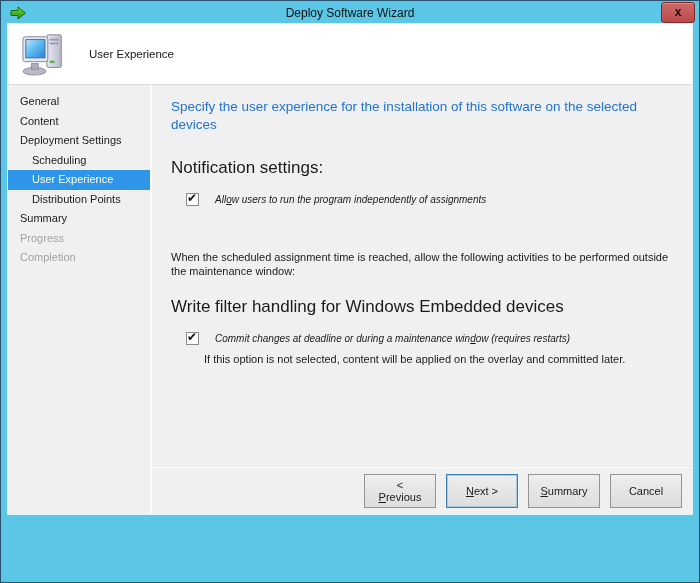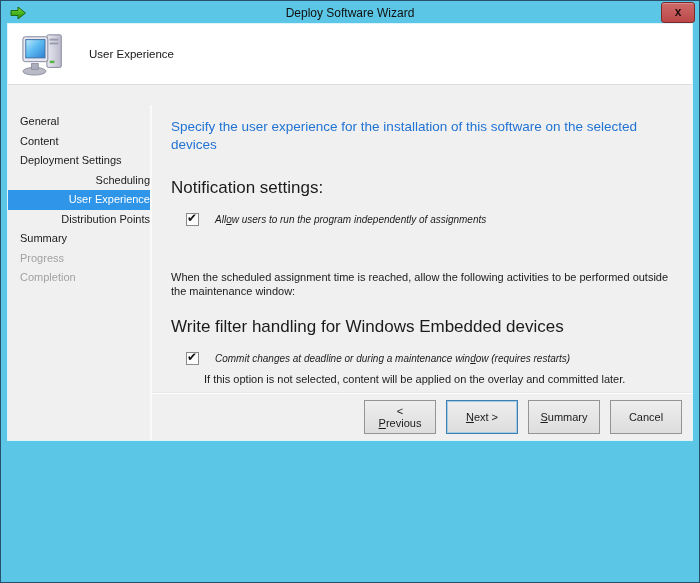--- a/index.html
+++ b/index.html
@@ -27,40 +27,40 @@
     width:34px;height:21px;
     background:linear-gradient(#cd6a6a,#bc4848);
     border:1px solid #7e2a2a;
     border-radius:3px;
     color:#240c0c;font-weight:bold;font-size:12px;line-height:18px;
     text-align:center;cursor:default;
     box-shadow:inset 0 1px 0 rgba(255,255,255,.25);
   }
   
   .window-inner{
-    height:416px;background:#f0f0f0;
+    height:490px;background:#f0f0f0;
     box-shadow:0 0 0 1px rgba(255,255,255,.8);
-    display:flex;flex-direction:column;gap:20px;
+    display:flex;flex-direction:column;
   }
   
   .wizard-header{
     height:61px;background:#ffffff;border-bottom:1px solid #dcdcdc;
     display:flex;align-items:center;flex:none;
   }
   .computer-icon{margin-left:13px;width:46px;height:46px;display:block;}
   .page-title{margin-left:22px;font-size:11.5px;color:#161616;}
   
   .body-row{flex:1;display:flex;min-height:0;}
   .sidebar{width:142px;flex:none;padding-top:7px;}
   .side-item{
     height:19.5px;line-height:19.5px;
     padding-left:12px;font-size:11px;color:#1b1b1b;
     white-space:nowrap;cursor:default;
   }
-  .side-item.indent{padding-left:24px;text-align:right;}
+  .side-item.indent{padding-left:24px;}
   .side-item[data-state="selected"]{background:#2e95e8;color:#ffffff;}
   .side-item[data-state="disabled"]{color:#a2a2a2;}
   .v-divider{width:2px;background:#fafafa;flex:none;}
   .main-col{flex:1;display:flex;flex-direction:column;min-width:0;}
   .content-panel{
     flex:1;padding:13px 16px 0 19px;
     border-bottom:1px solid #e7e7e7;overflow:hidden;
   }
   .heading{
     color:#2173d4;font-size:13.5px;line-height:1.32;

